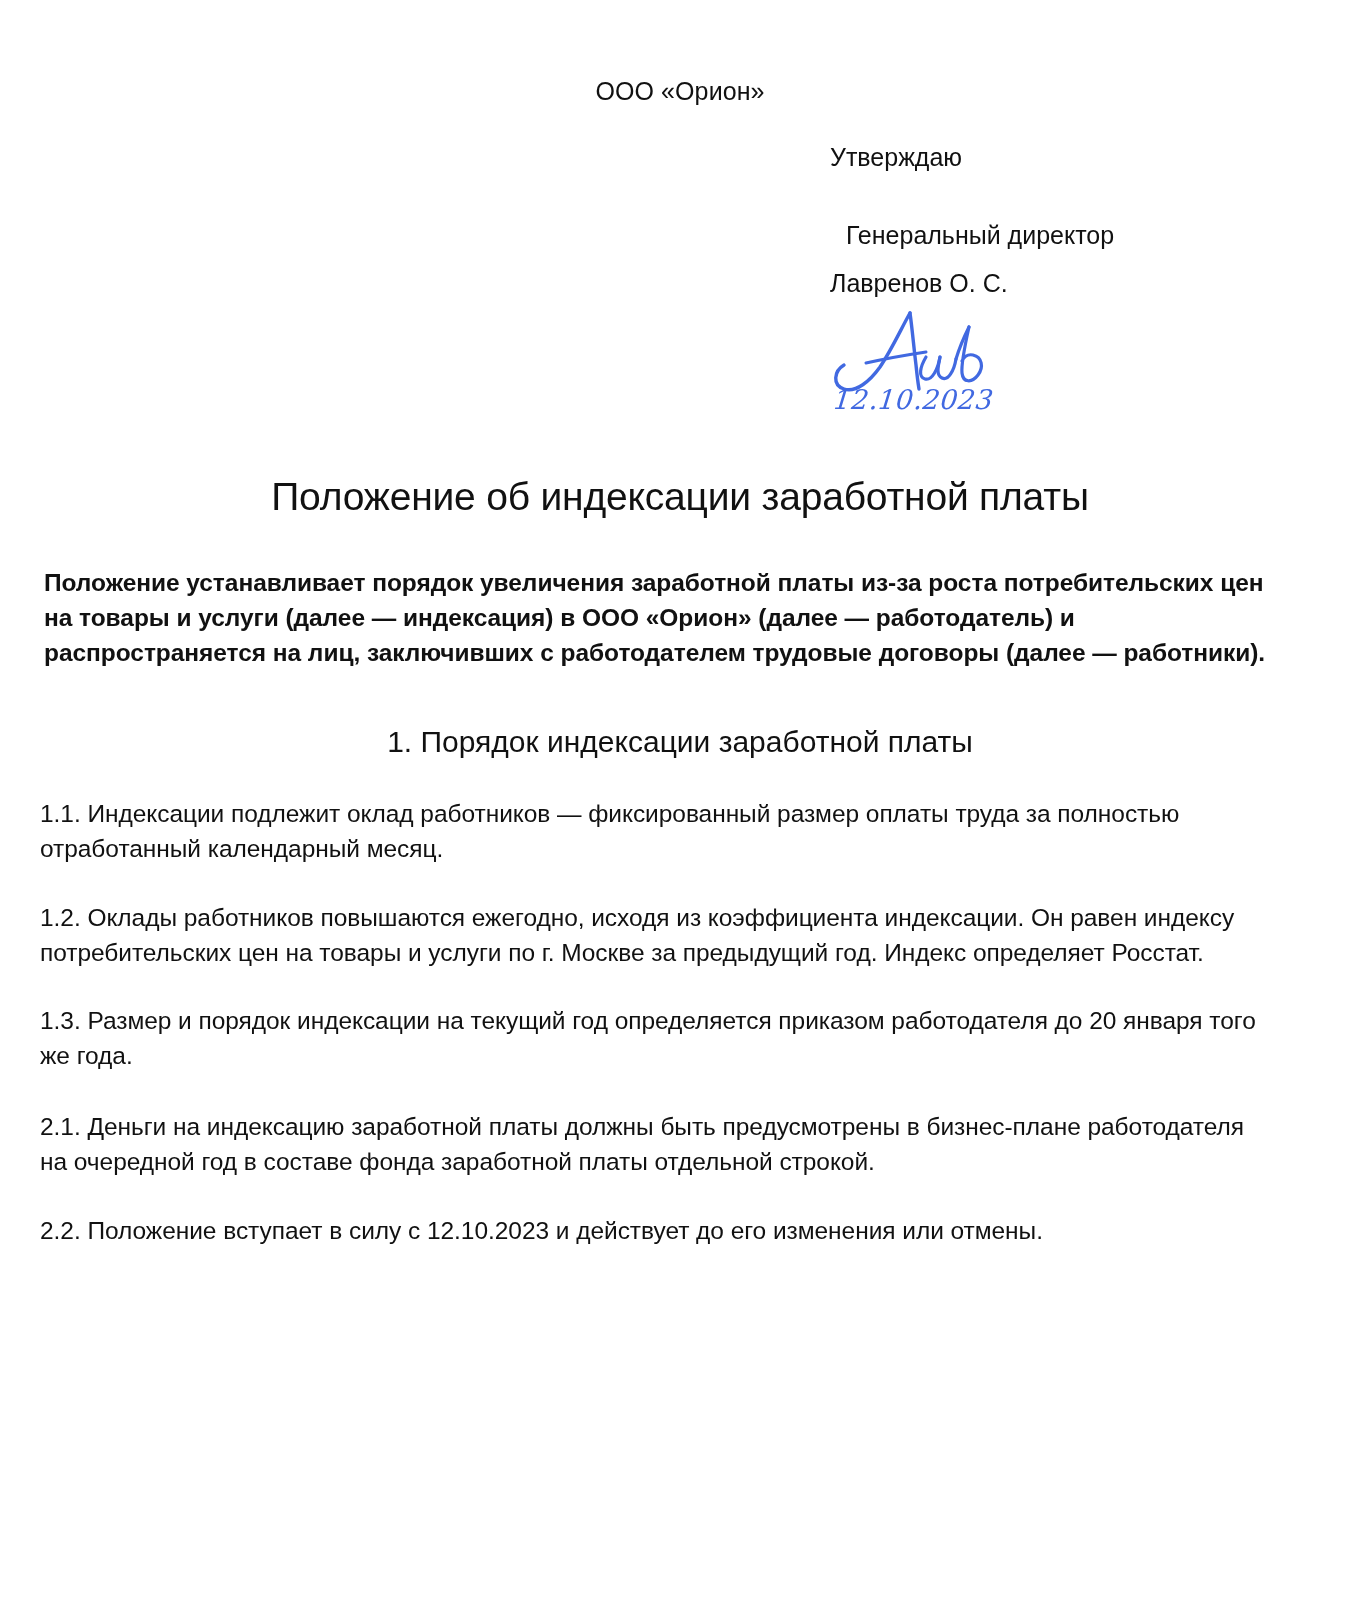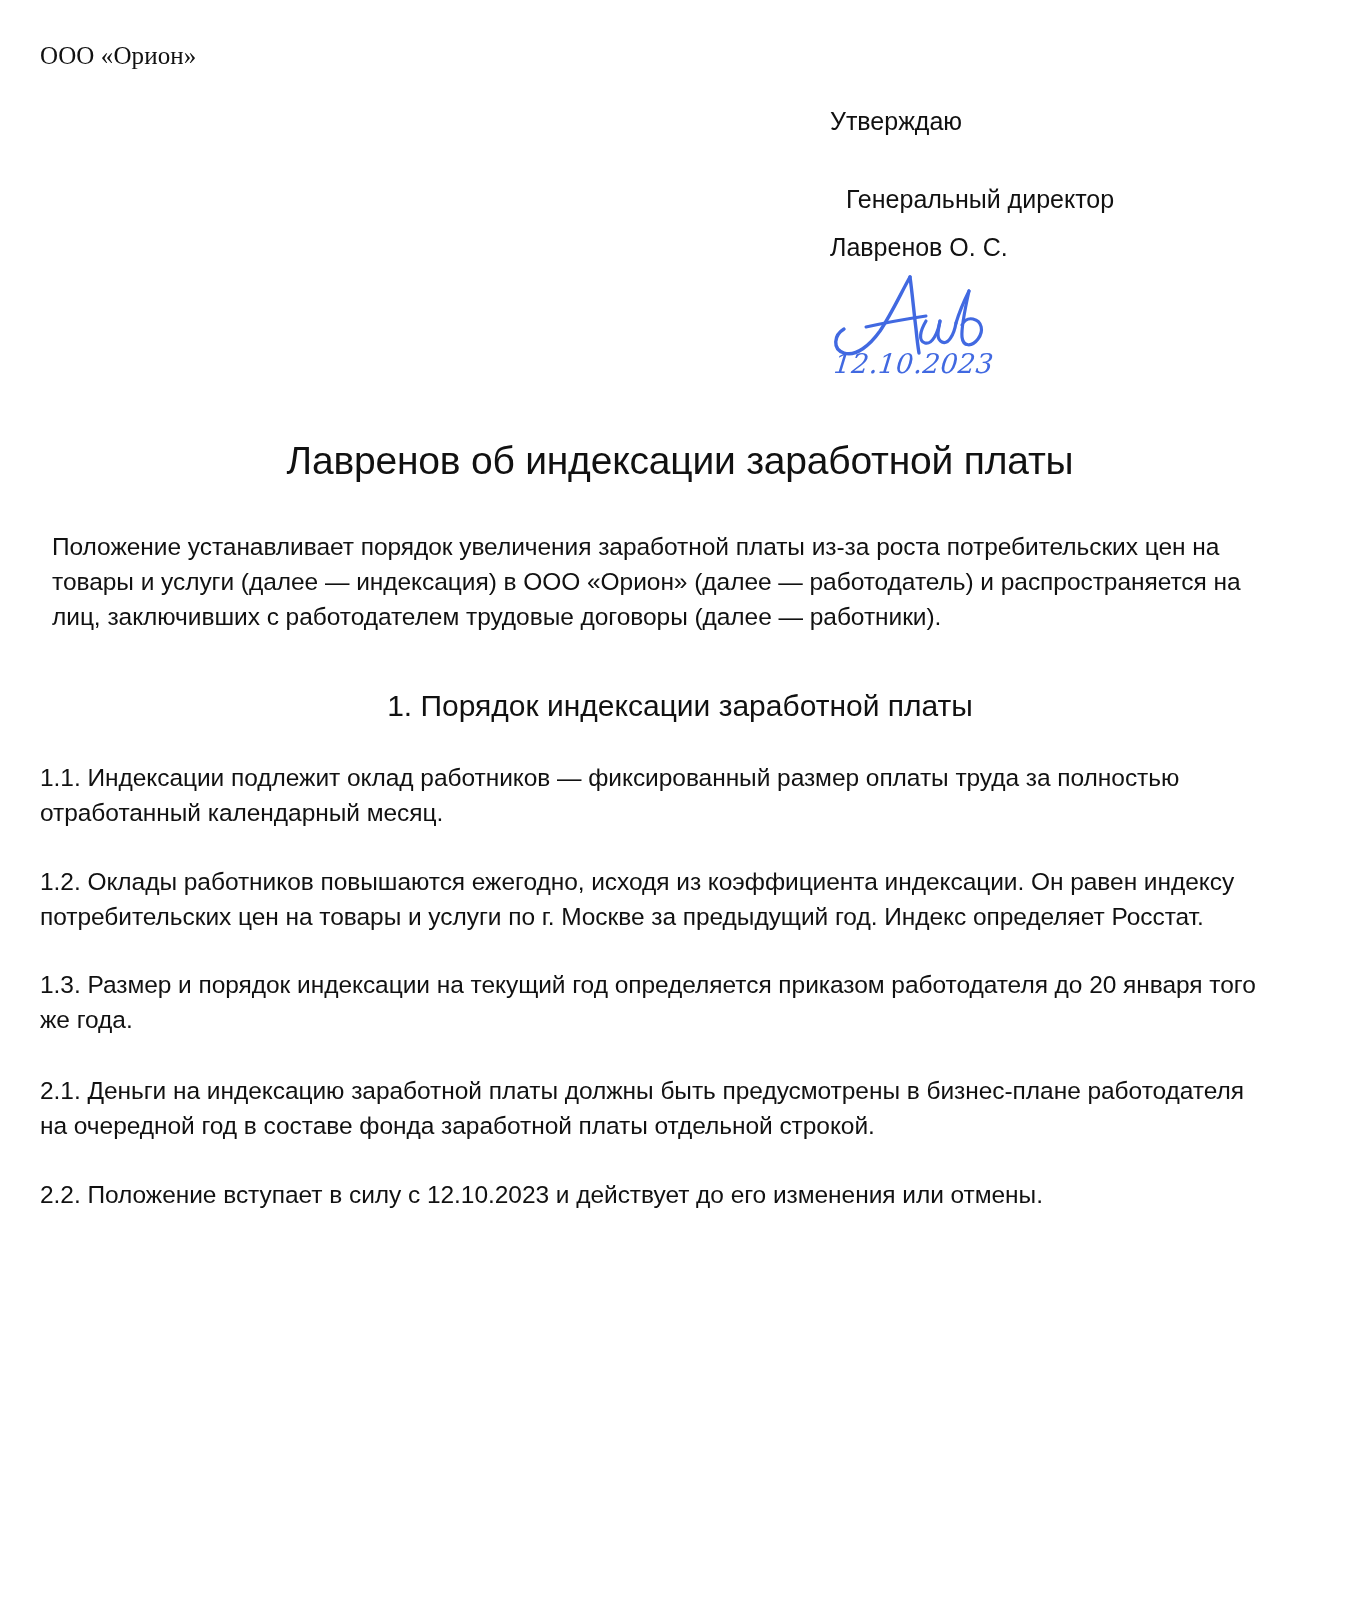--- a/index.html
+++ b/index.html
@@ -18,26 +18,25 @@
   .page {
     width: 1360px;
     height: 1620px;
     box-sizing: border-box;
     padding: 0 40px;
     position: relative;
   }
 
   
   .org-line {
-    text-align: left;
+    text-align: center;
     font-size: 25px;
     line-height: 1.25;
-    padding-top: 40px;
+    padding-top: 76px;
     letter-spacing: 0.1px;
-    font-family: Liberation Serif, serif;
   }
 
   .approval-block {
     margin-top: 34px;
     margin-left: 790px;
     width: 420px;
     font-size: 25px;
     line-height: 1.28;
   }
   .approval-word {
@@ -76,25 +75,26 @@
     text-align: center;
     font-size: 39px;
     font-weight: 400;
     line-height: 1.25;
     margin: 48px 0 0 0;
     letter-spacing: -0.2px;
   }
 
   
   .body-text {
-    margin: 44px 0 0 12px;
+    margin: 44px 0 0 4px;
     font-size: 24.5px;
     line-height: 1.42;
     letter-spacing: -0.05px;
     max-width: 1230px;
+    font-weight: bold;
   }
   .clause {
     margin: 34px 0 0 0;
     font-size: 24.5px;
     line-height: 1.42;
     letter-spacing: -0.05px;
     max-width: 1230px;
   }
   .section-heading {
     text-align: center;
@@ -143,21 +143,21 @@
           <path d="M100 52 C94 62, 92 72, 99 74 C106 76, 112 64, 114 52" stroke-width="3.2"></path>
           <path d="M114 52 C112 62, 110 70, 116 73 C122 76, 128 66, 130 54" stroke-width="3.2"></path>
           <path d="M130 54 C133 44, 138 32, 143 22" stroke-width="3.2"></path>
           <path d="M143 22 C139 40, 135 58, 136 68 C137 78, 146 78, 152 70 C158 62, 156 52, 147 50 C142 49, 138 52, 136 56" stroke-width="3.2"></path>
         </g>
       </svg>
       <div class="sign-date">12.10.2023</div>
     </div>
   </div>
 
-  <h1 class="doc-title">Лавренов об индексации заработной платы</h1>
+  <h1 class="doc-title">Положение об индексации заработной платы</h1>
 
   <p class="body-text">Положение устанавливает порядок увеличения заработной платы из-за роста потребительских цен на товары и услуги (далее — индексация) в ООО «Орион» (далее — работодатель) и распространяется на лиц, заключивших с работодателем трудовые договоры (далее — работники).</p>
 
   <h2 class="section-heading">1. Порядок индексации заработной платы</h2>
 
   <p class="clause first-of-section">1.1. Индексации подлежит оклад работников — фиксированный размер оплаты труда за полностью отработанный календарный месяц.</p>
   <p class="clause">1.2. Оклады работников повышаются ежегодно, исходя из коэффициента индексации. Он равен индексу потребительских цен на товары и услуги по г. Москве за предыдущий год. Индекс определяет Росстат.</p>
   <p class="clause">1.3. Размер и порядок индексации на текущий год определяется приказом работодателя до 20 января того же года.</p>
 
 

